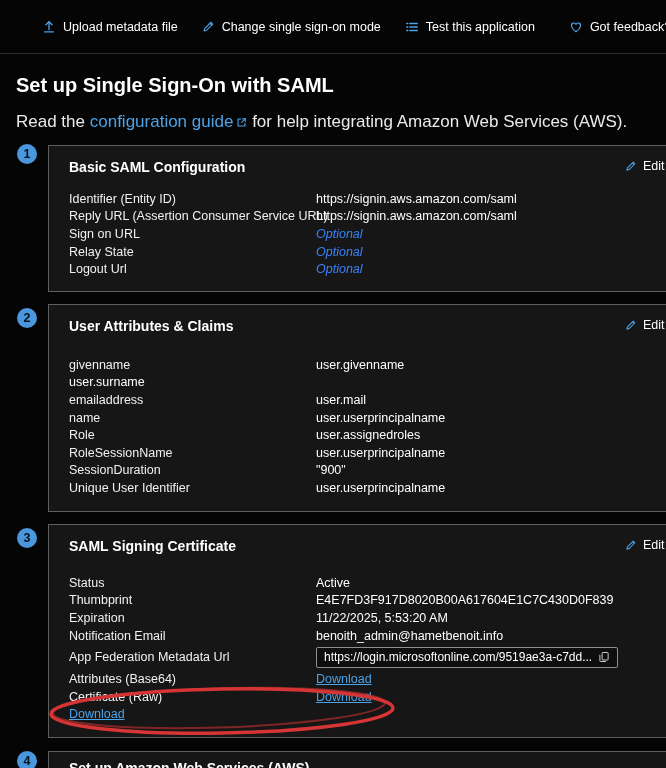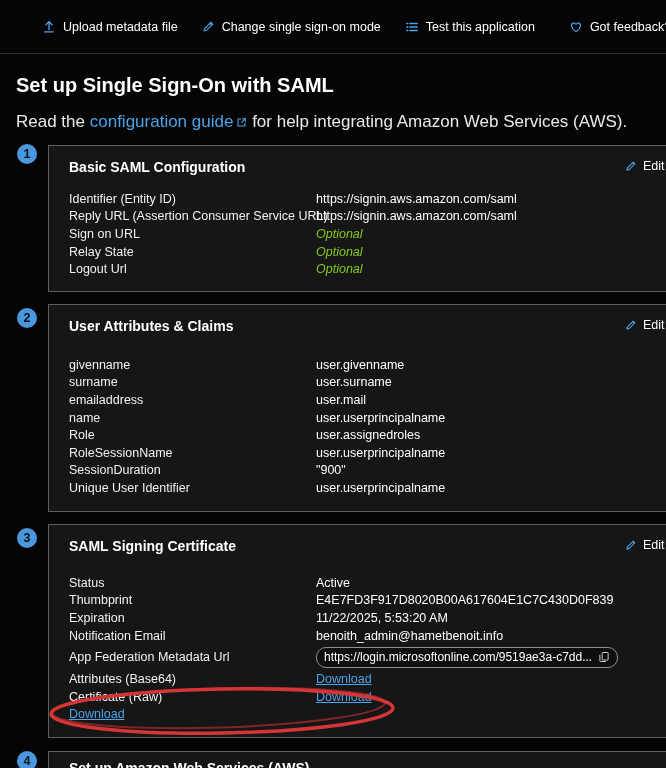--- a/index.html
+++ b/index.html
@@ -54,26 +54,26 @@
   .pencil { color:#4ca3e8; display:flex; }
 
   .rows { }
   #card1 .rows { margin-top:14px; }
   #card2 .rows { margin-top:21px; }
   #card3 .rows { margin-top:19px; }
   .row { display:flex; align-items:center; height:17.6px; font-size:12.5px; }
   .row.tall { height:26px; }
   .lbl { width:247px; flex:none; color:#f1f1f1; white-space:nowrap; }
   .val { color:#ffffff; white-space:nowrap; }
-  .val.optional { color:#84cc16; font-style:italic; }
+  .val.optional { color:#3b82f6; font-style:italic; }
   a.dl { color:#4ca3e8; text-decoration:underline; font-size:12.5px; cursor:pointer; white-space:nowrap; }
 
   .urlbox {
     width:302px; height:21px; box-sizing:border-box; border:1px solid #8f8f8f;
-    background:#0e0e0e; border-radius:10px; display:flex; align-items:center;
+    background:#0e0e0e; border-radius:2px; display:flex; align-items:center;
     gap:6px; padding:0 7px; cursor:text;
   }
   .urltext { flex:1; font-size:12px; white-space:nowrap; overflow:hidden; color:#ffffff; }
   .copy { color:#d0d0d0; display:flex; cursor:pointer; }
 
   
   .annot { position:absolute; left:0; top:0; pointer-events:none; }
 </style>
 </head>
 <body>
@@ -174,21 +174,20 @@
         </svg>
       </span>
     <span>Edit</span>
   </div>
   <div class="rows">
     <div class="row">
       <span class="lbl">givenname</span>
       <span class="val">user.givenname</span>
     </div>
     <div class="row">
-      <span class="lbl">surname</span>
       <span class="val">user.surname</span>
     </div>
     <div class="row">
       <span class="lbl">emailaddress</span>
       <span class="val">user.mail</span>
     </div>
     <div class="row">
       <span class="lbl">name</span>
       <span class="val">user.userprincipalname</span>
     </div>

